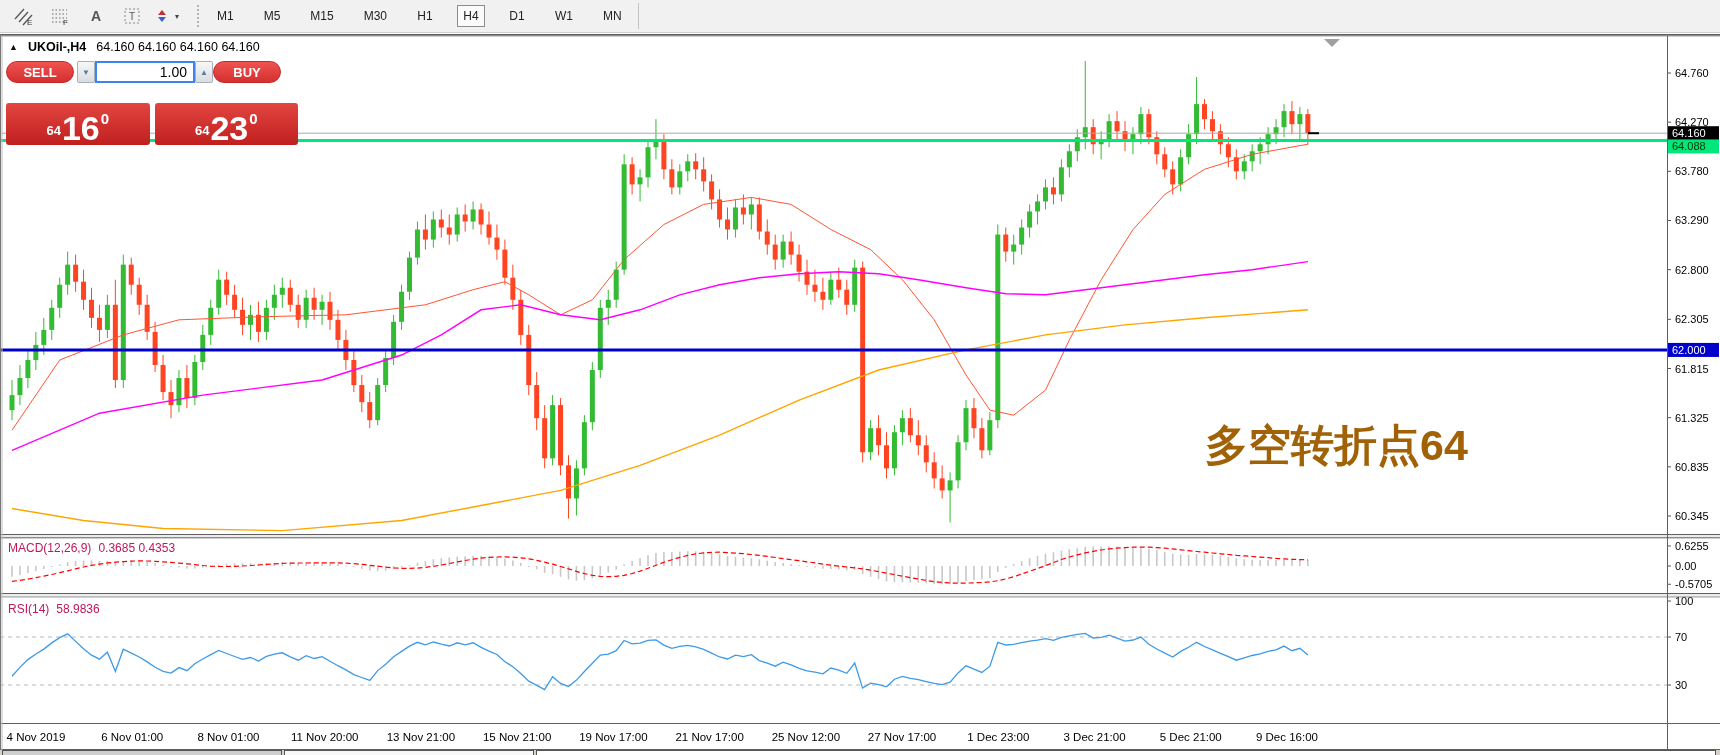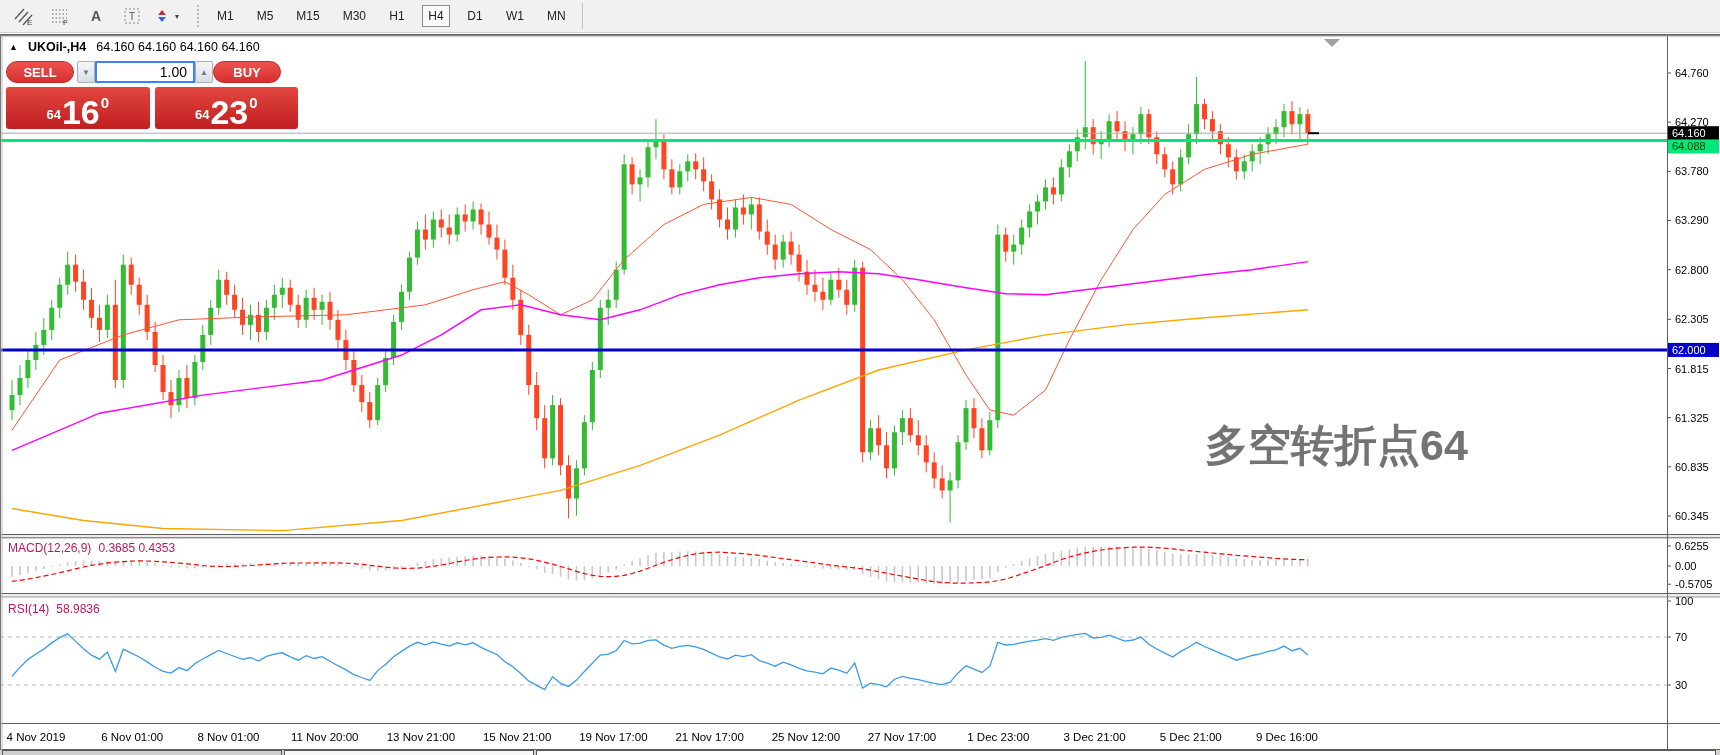--- a/index.html
+++ b/index.html
@@ -24,21 +24,21 @@
   .trade{position:absolute;left:6px;top:61px;width:292px;z-index:4}
   .trade-row1{display:flex;height:22px;align-items:stretch}
   .btn-red{background:linear-gradient(#ef5350,#d43030);color:#fff;font-weight:bold;font-size:13px;
            display:flex;align-items:center;justify-content:center;border-radius:11px;border:1px solid #c62828}
   .sell{width:66px}.buy{width:66px;}
   .spin-btn{width:16px;background:linear-gradient(#f7f7f7,#dadde0);border:1px solid #a8b0b8;border-radius:2px;
             color:#5a7aa0;font-size:8px;display:flex;align-items:center;justify-content:center}
   .spin-btn.left{margin-left:3px}
   .vol{width:100px;border:2px solid #3b82f6;font-size:14px;text-align:right;padding:0 6px;box-sizing:border-box;
        font-family:"Liberation Sans",sans-serif}
-  .trade-row2{display:flex;gap:5px;margin-top:4px;height:42px}
+  .trade-row2{display:flex;gap:5px;margin-top:20px;height:42px}
   .price-box{flex:1;background:linear-gradient(#e24640,#c01f1f);border-radius:3px;color:#fff;
              display:flex;align-items:flex-end;justify-content:center;padding-bottom:2px}
   .p-small{font-size:13px;font-weight:bold;margin-bottom:5px}
   .p-big{font-size:34px;font-weight:bold;line-height:0.82;margin:0 1px}
   .p-sup{font-size:15px;font-weight:bold;margin-bottom:16px}
   
   .annotation{position:absolute;left:1205px;top:417px;font-size:43px;font-weight:bold;white-space:nowrap;z-index:3}
   
   .ind-label{position:absolute;left:8px;font-size:12px;color:#be185d;display:flex;gap:7px;z-index:4}
   
@@ -677,21 +677,21 @@
       </div>
       <div class="tool-btn">
         <svg width="16" height="18">
           <polygon points="5,3 9,8 1,8" fill="#b33"></polygon>
           <polygon points="5,15 9,10 1,10" fill="#36c"></polygon>
         </svg>
         <span style="font-size:8px;color:#444;margin-left:2px">▾</span>
       </div>
     </div>
   <div class="sep-dots"></div>
-  <div id="tf-group" style="display:flex;align-items:center;gap:11px">
+  <div id="tf-group" style="display:flex;align-items:center;gap:18px">
       <div class="tf-btn">M1</div>
       <div class="tf-btn">M5</div>
       <div class="tf-btn">M15</div>
       <div class="tf-btn">M30</div>
       <div class="tf-btn">H1</div>
       <div class="tf-btn active">H4</div>
       <div class="tf-btn">D1</div>
       <div class="tf-btn">W1</div>
       <div class="tf-btn">MN</div>
     </div>
@@ -719,21 +719,21 @@
       <span class="p-sup">0</span>
     </div>
     <div class="price-box">
       <span class="p-small">64</span>
       <span class="p-big">23</span>
       <span class="p-sup">0</span>
     </div>
   </div>
 </div>
 
-<div class="annotation" id="annotation" style="color: #737373;">多空转折点64</div>
+<div class="annotation" id="annotation" style="color: #a16207;">多空转折点64</div>
 
 <div class="ind-label" style="top:541px">
   <span>MACD(12,26,9)</span>
   <span>0.3685 0.4353</span>
 </div>
 <div class="ind-label" style="top:602px">
   <span>RSI(14)</span>
   <span>58.9836</span>
 </div>
 

